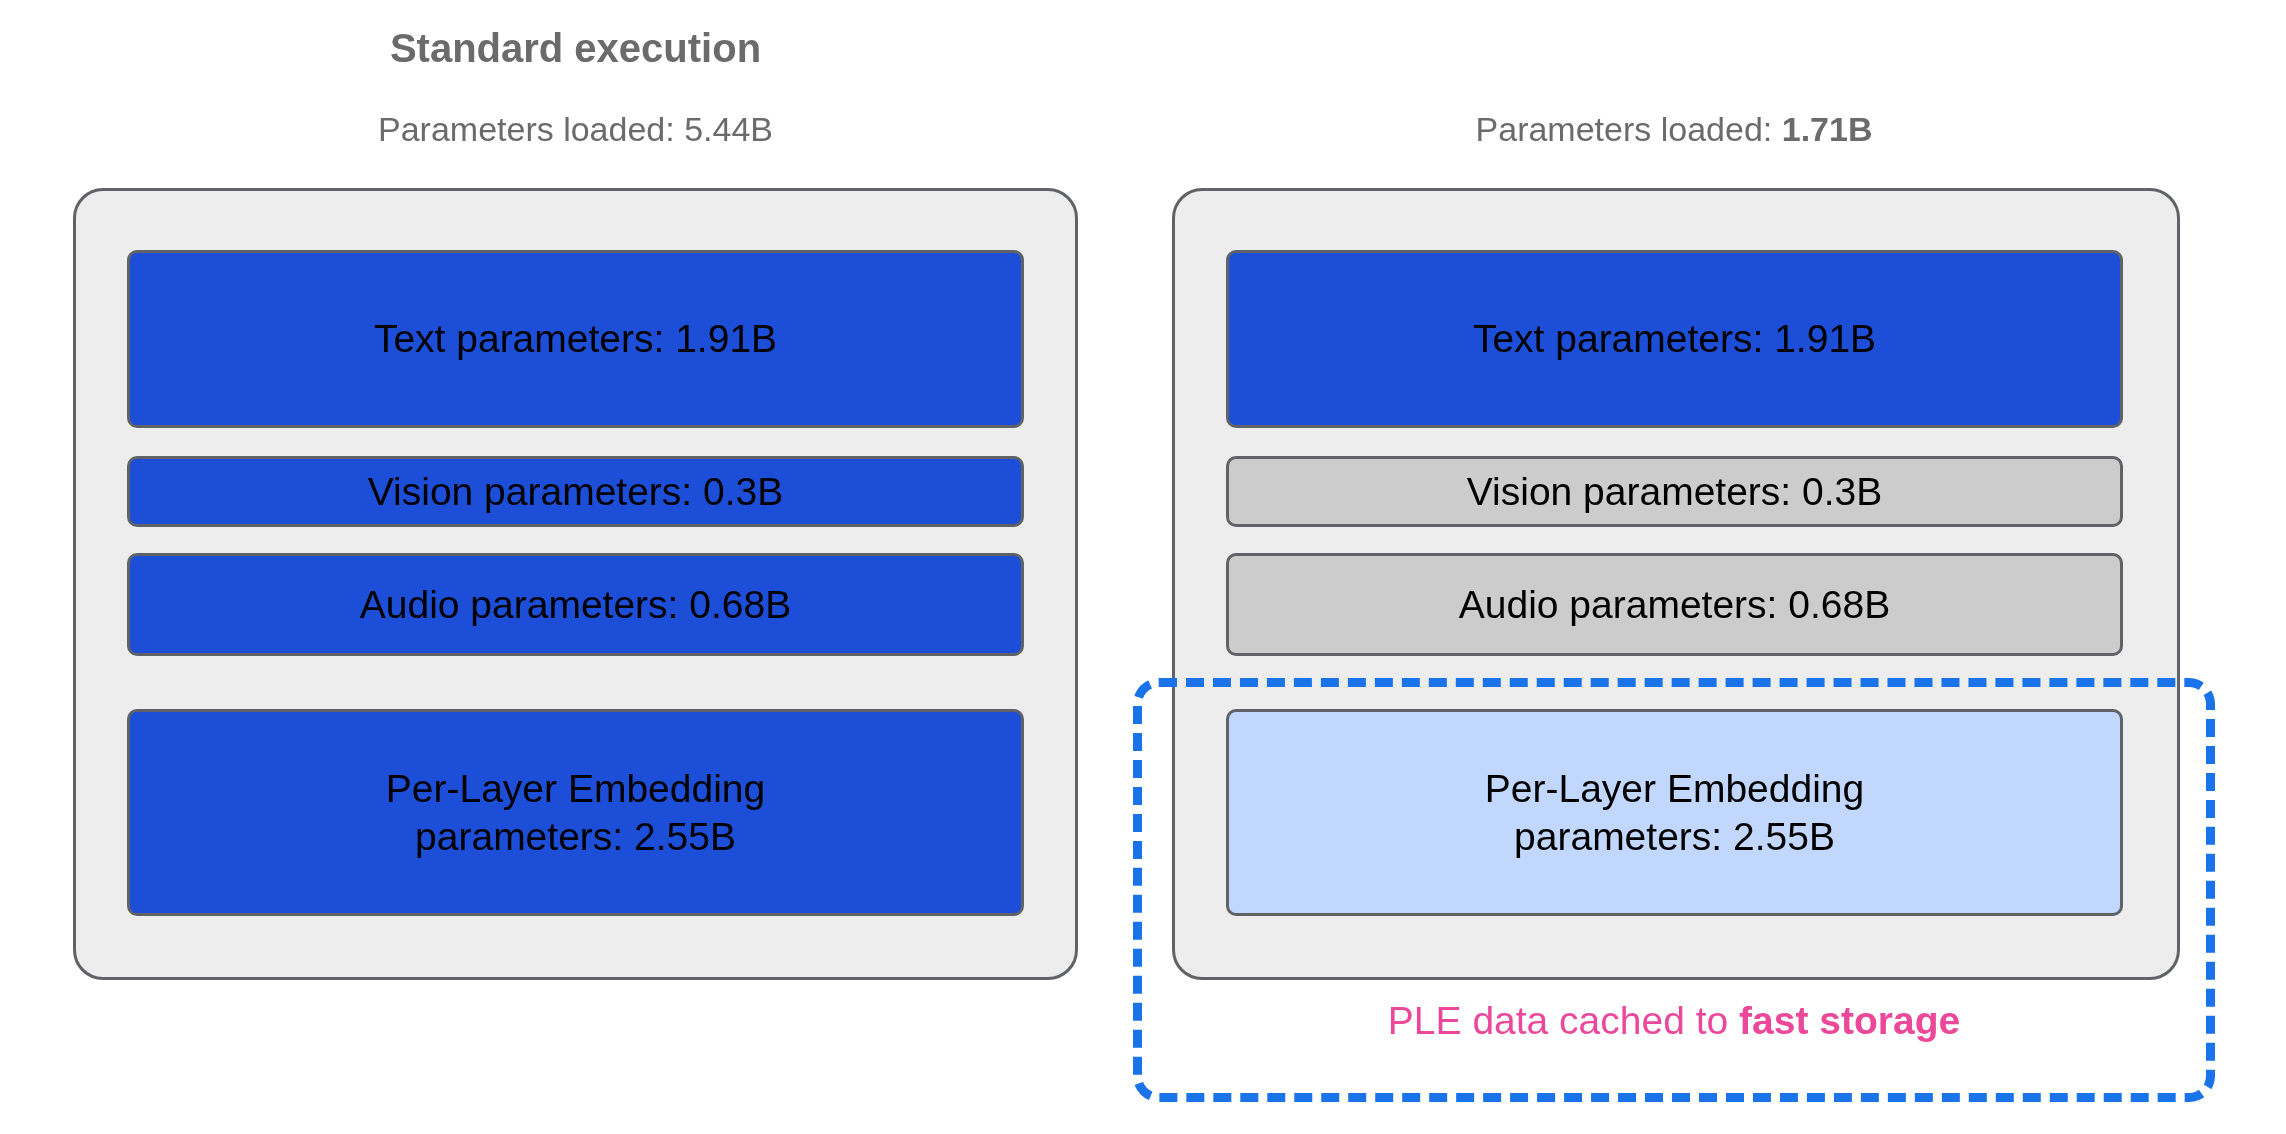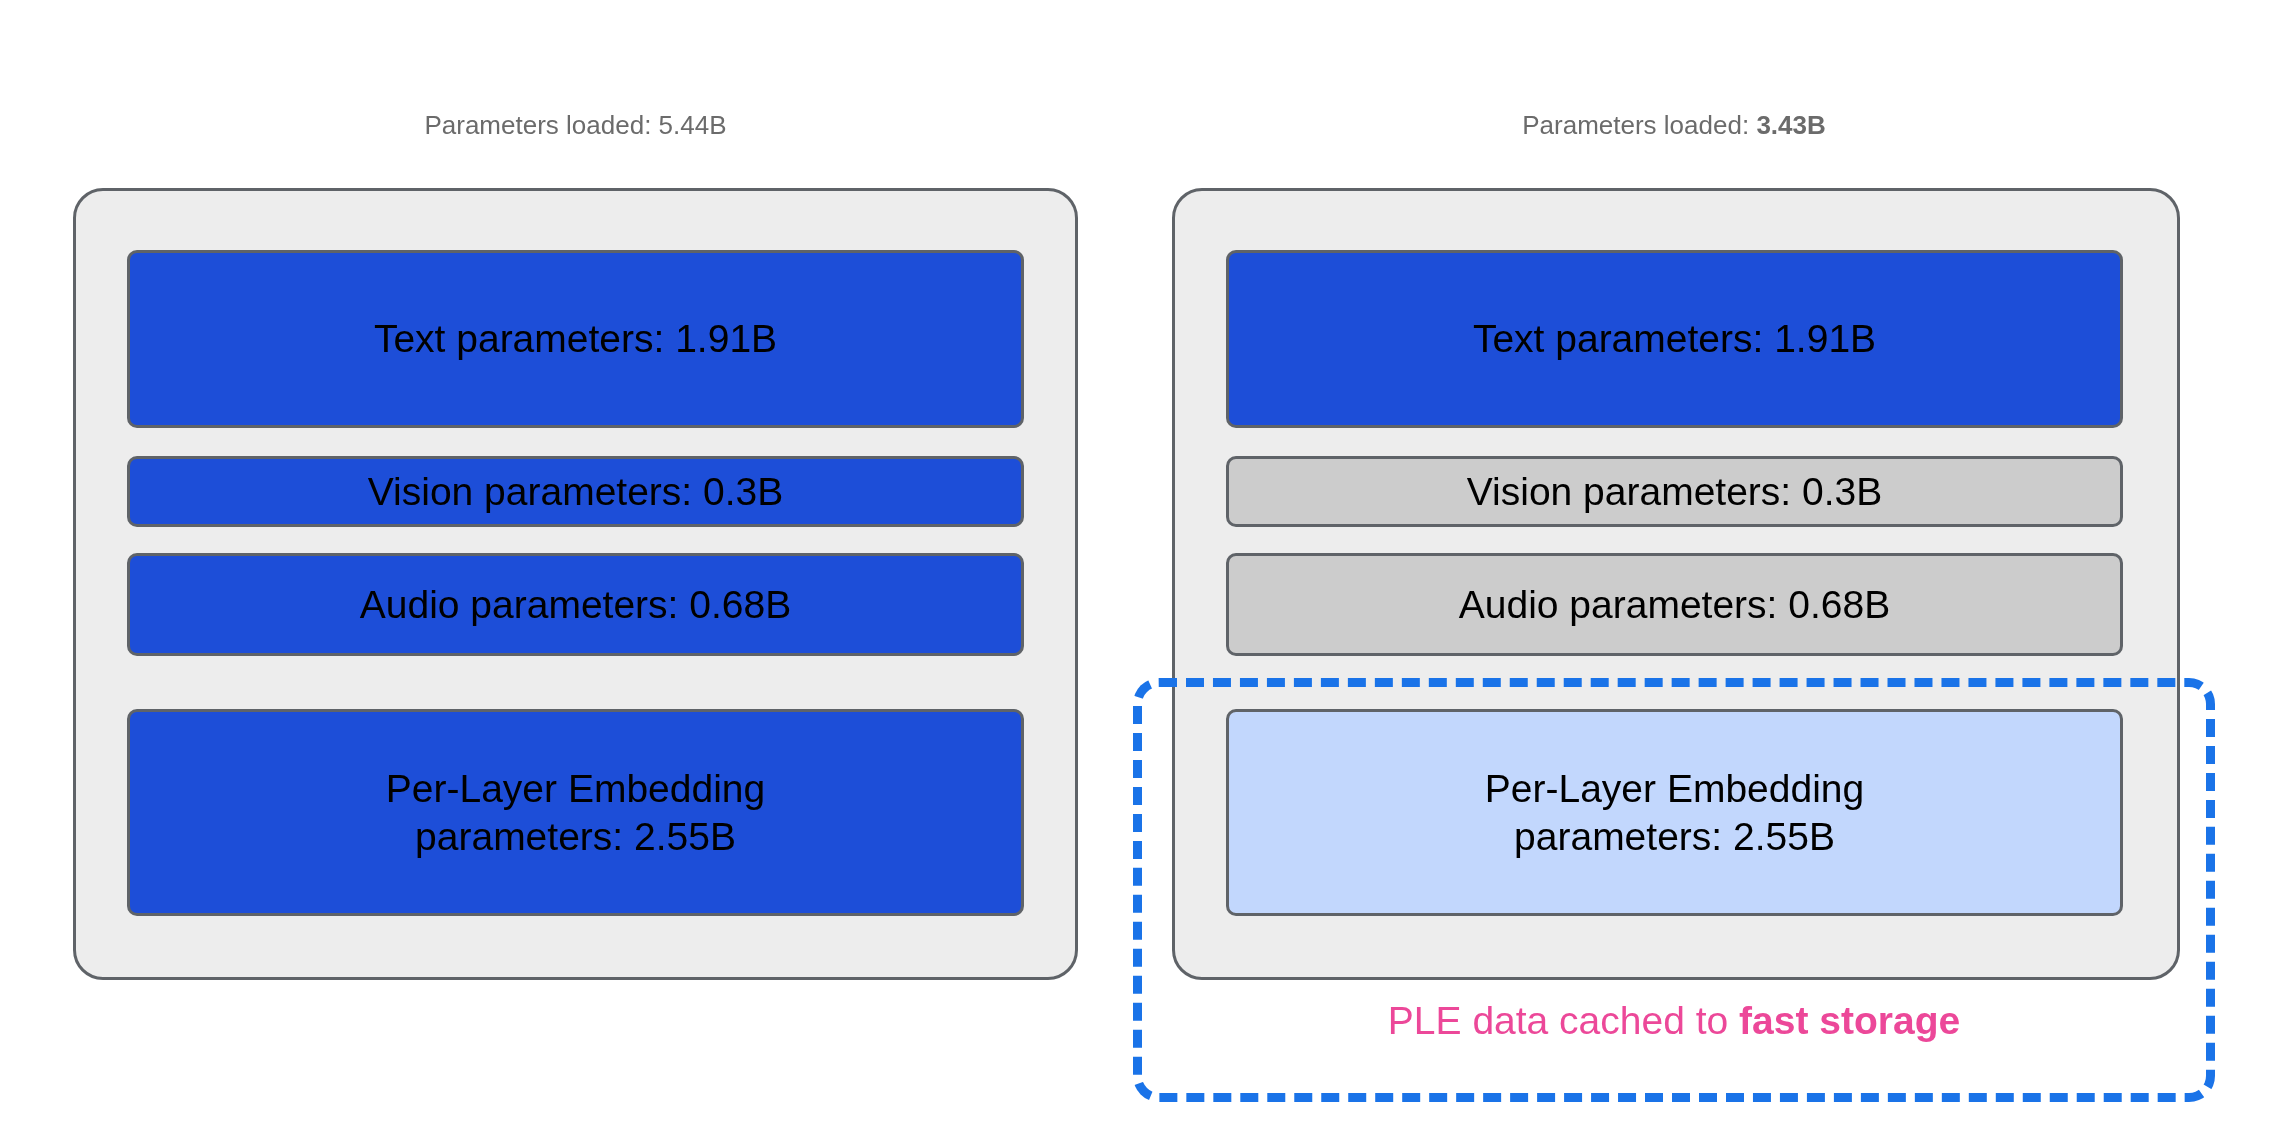--- a/index.html
+++ b/index.html
@@ -29,21 +29,21 @@
     font-weight: bold;
     font-size: 40px;
     line-height: 1;
     white-space: nowrap;
   }
   .col-sub {
     position: absolute;
     text-align: center;
     color: #6b6b6b;
     font-weight: normal;
-    font-size: 26px;
+    font-size: 34px;
     line-height: 1;
     white-space: nowrap;
   }
   .col-sub b { font-weight: bold; color: #6b6b6b; }
 
   #left-title  { left: 73px;   top: 28px;  width: 1005px; }
   #left-sub    { left: 73px;   top: 112px; width: 1005px; }
   #right-title { left: 1133px; top: 28px;  width: 1082px; }
   #right-sub   { left: 1133px; top: 112px; width: 1082px; }
 
@@ -113,20 +113,21 @@
     line-height: 1;
     white-space: nowrap;
   }
   #cache-caption b { font-weight: bold; }
 </style>
 </head>
 <body>
 
 <div class="stage">
 
+  <div class="col-title" id="left-title">Standard execution</div>
 
   <div class="col-sub" id="left-sub"><span>Parameters loaded: </span><span>5.44B</span></div>
 
   <div class="panel" id="panel-left"></div>
 
   <div class="pbox blue" id="l-text">
     <span>Text parameters: 1.91B</span>
   </div>
 
   <div class="pbox blue" id="l-vision">
@@ -135,21 +136,21 @@
 
   <div class="pbox blue" id="l-audio">
     <span>Audio parameters: 0.68B</span>
   </div>
 
   <div class="pbox blue" id="l-ple">
     <span><span>Per-Layer Embedding</span><br><span>parameters: 2.55B</span></span>
   </div>
 
 
-  <div class="col-sub" id="right-sub"><span>Parameters loaded: </span><b>3.43B</b></div>
+  <div class="col-sub" id="right-sub"><span>Parameters loaded: </span><b>1.71B</b></div>
 
   <div class="panel" id="panel-right"></div>
 
   <div class="pbox blue" id="r-text">
     <span>Text parameters: 1.91B</span>
   </div>
 
   <div class="pbox gray" id="r-vision">
     <span>Vision parameters: 0.3B</span>
   </div>

